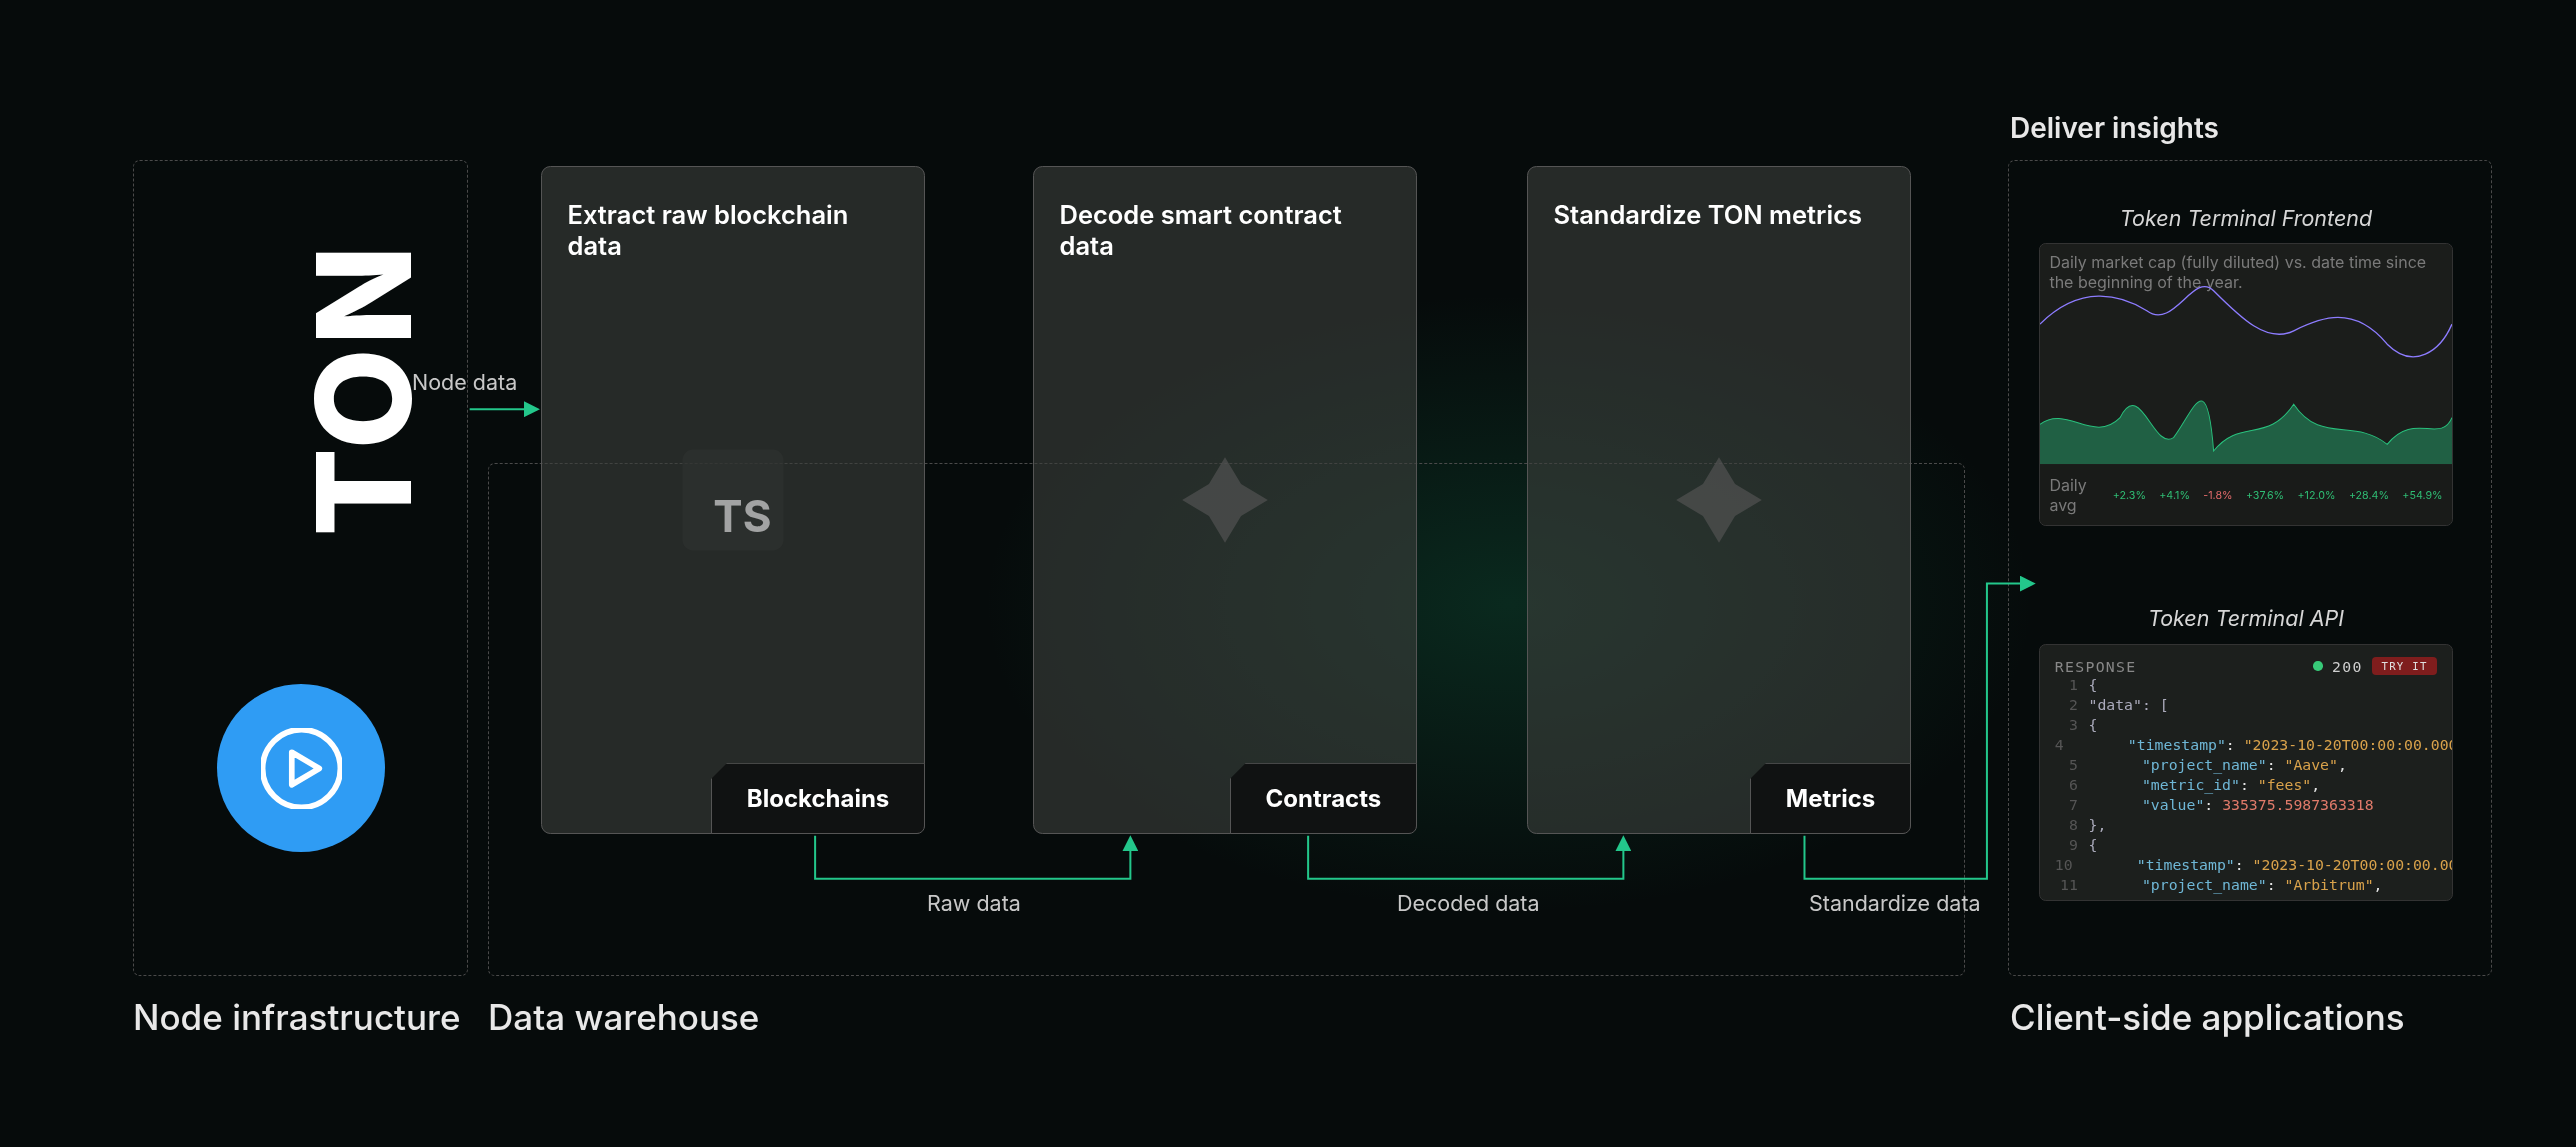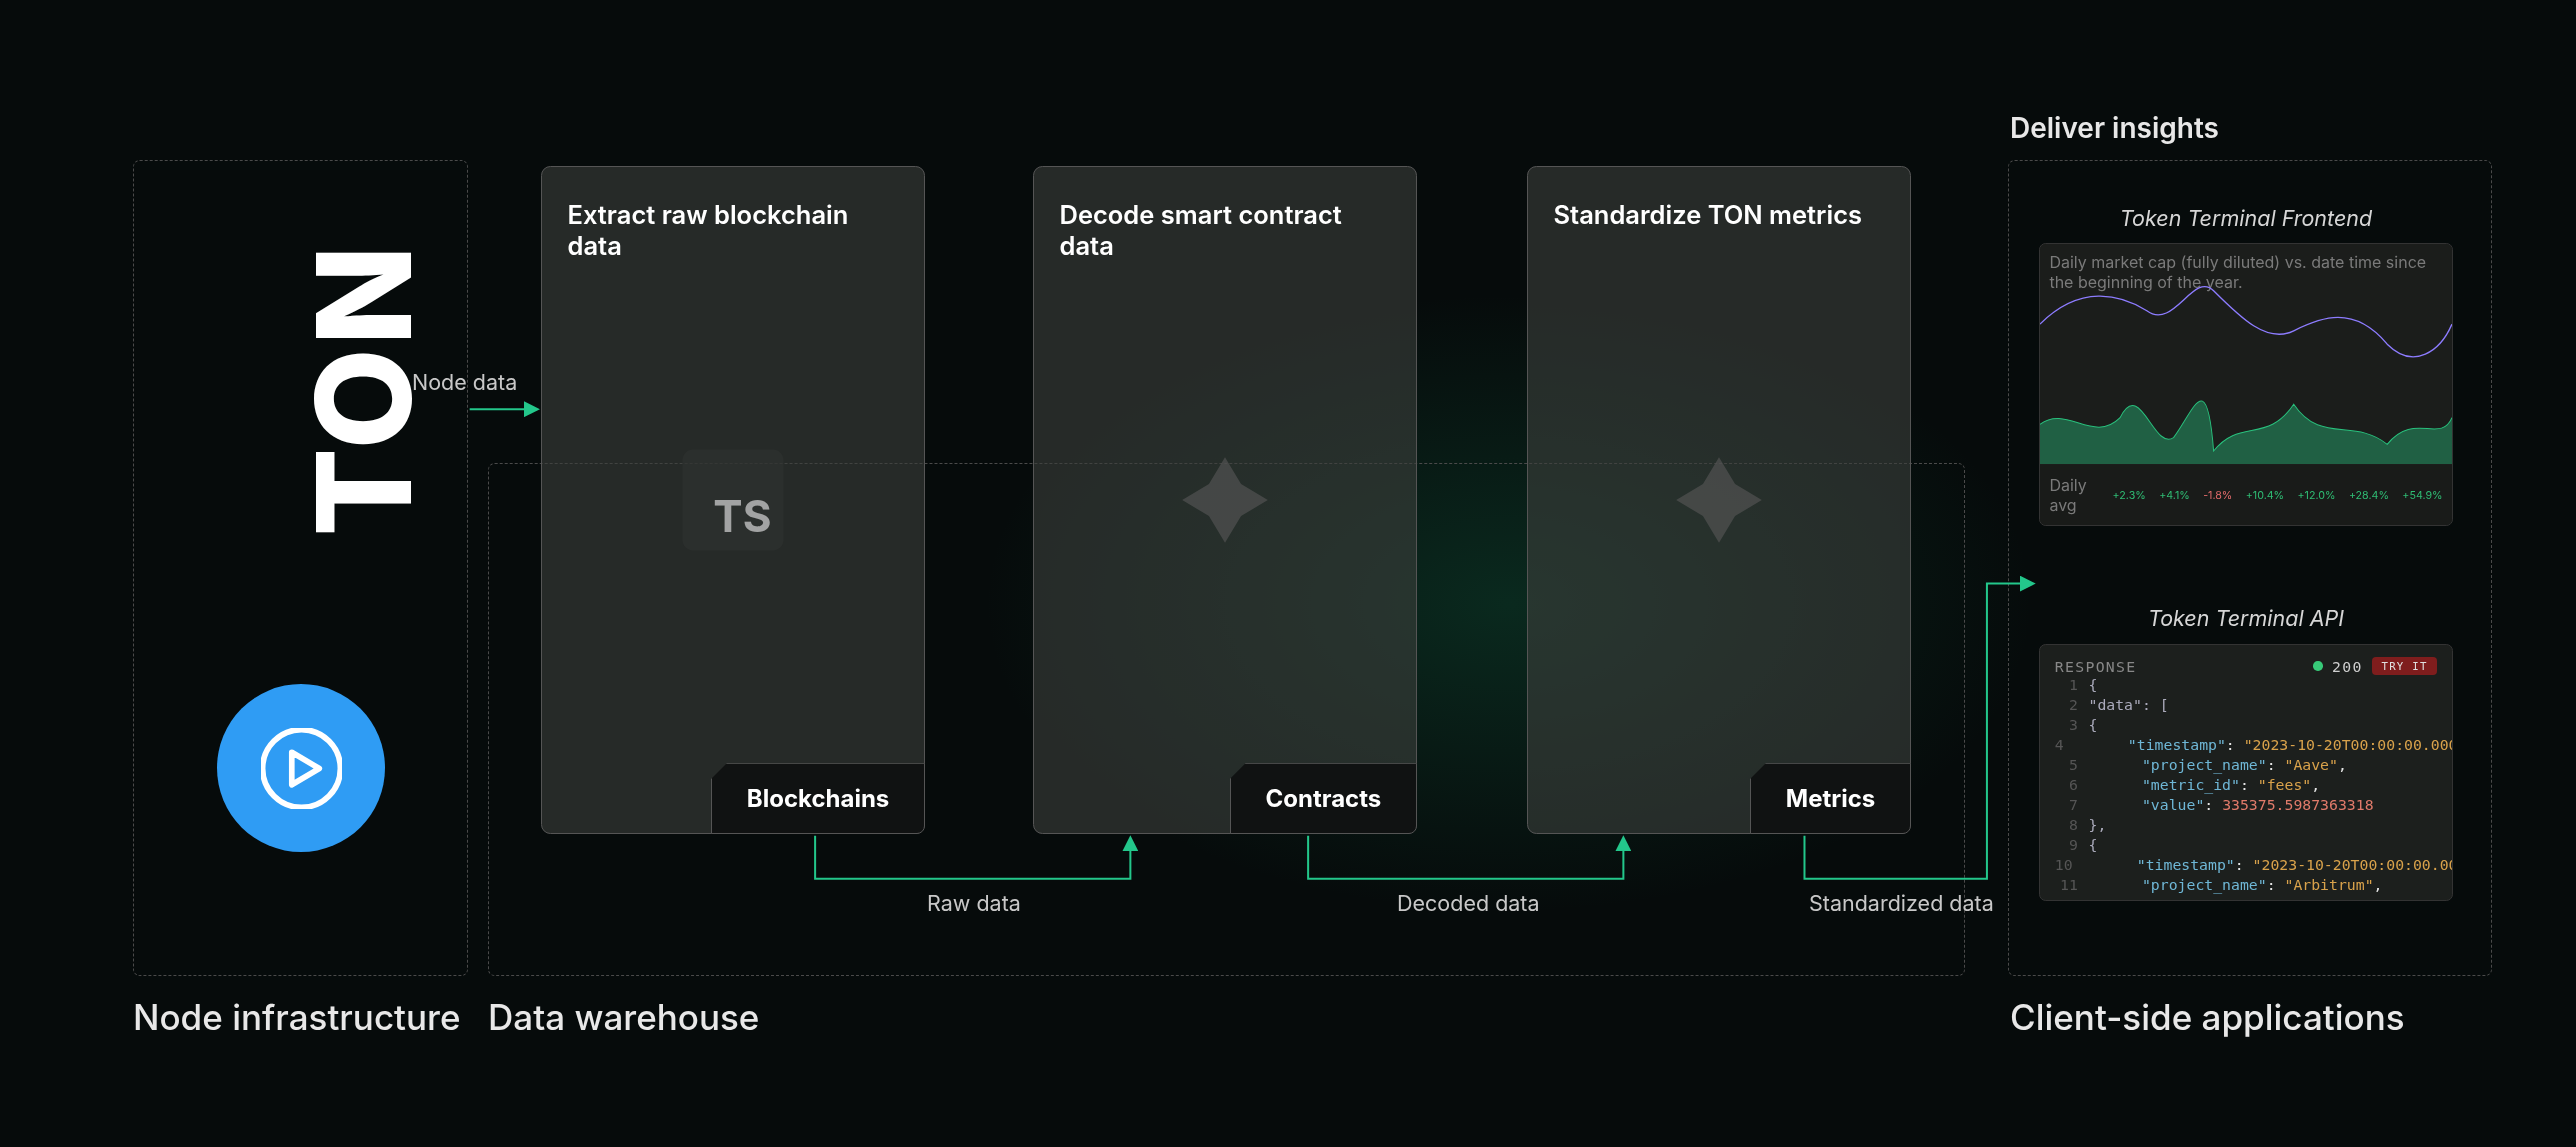--- a/index.html
+++ b/index.html
@@ -102,21 +102,21 @@
 </div>
 
 <div class="caption" style="left:2010px;top:111px;font-weight:600;font-size:28px">Deliver insights</div>
 <div class="caption big" style="left:133px;top:996px">Node infrastructure</div>
 <div class="caption big" style="left:488px;top:996px">Data warehouse</div>
 <div class="caption big" style="left:2010px;top:996px">Client-side applications</div>
 
 <div class="arrow-label" style="left:412px;top:369px">Node data</div>
 <div class="arrow-label" style="left:927px;top:890px">Raw data</div>
 <div class="arrow-label" style="left:1397px;top:890px">Decoded data</div>
-<div class="arrow-label" style="left:1809px;top:890px">Standardized data</div>
+<div class="arrow-label" style="left:1809px;top:890px">Standardize data</div>
 
 <svg class="arrows" viewBox="0 0 3840 1710" width="2576" height="1147">
   <defs>
     <marker id="ah" viewBox="0 0 10 10" refX="8" refY="5" markerWidth="8" markerHeight="8" orient="auto">
       <path d="M0 0 L10 5 L0 10 Z" class="arrh"></path>
     </marker>
   </defs>
 
   <path class="arr" d="M700 610 L800 610" marker-end="url(#ah)"></path>
 
@@ -137,21 +137,21 @@
 
       <path d="M0 310 L0 270 C40 240,80 300,120 260 C150 200,170 310,200 290 C230 250,250 180,260 310 C300 260,340 300,380 240 C420 300,470 260,520 300 C560 250,600 300,617 260 L617 330 L0 330 Z" fill="rgba(39,180,120,.45)"></path>
       <path d="M0 270 C40 240,80 300,120 260 C150 200,170 310,200 290 C230 250,250 180,260 310 C300 260,340 300,380 240 C420 300,470 260,520 300 C560 250,600 300,617 260" stroke="#29c07d" stroke-width="1.5" fill="none"></path>
     </svg>
   </div>
   <div class="chart-footer" id="cf">
       <span class="small-gray">Daily avg</span>
       <span class="green">+2.3%</span>
       <span class="green">+4.1%</span>
       <span class="red">-1.8%</span>
-      <span class="green">+10.4%</span>
+      <span class="green">+37.6%</span>
       <span class="green">+12.0%</span>
       <span class="green">+28.4%</span>
       <span class="green">+54.9%</span>
     </div>
 </div>
 
 <div class="preview-title" style="top:605px">Token Terminal API</div>
 <div class="preview" style="top:644px">
   <div class="api-box">
     <div class="api-head">

